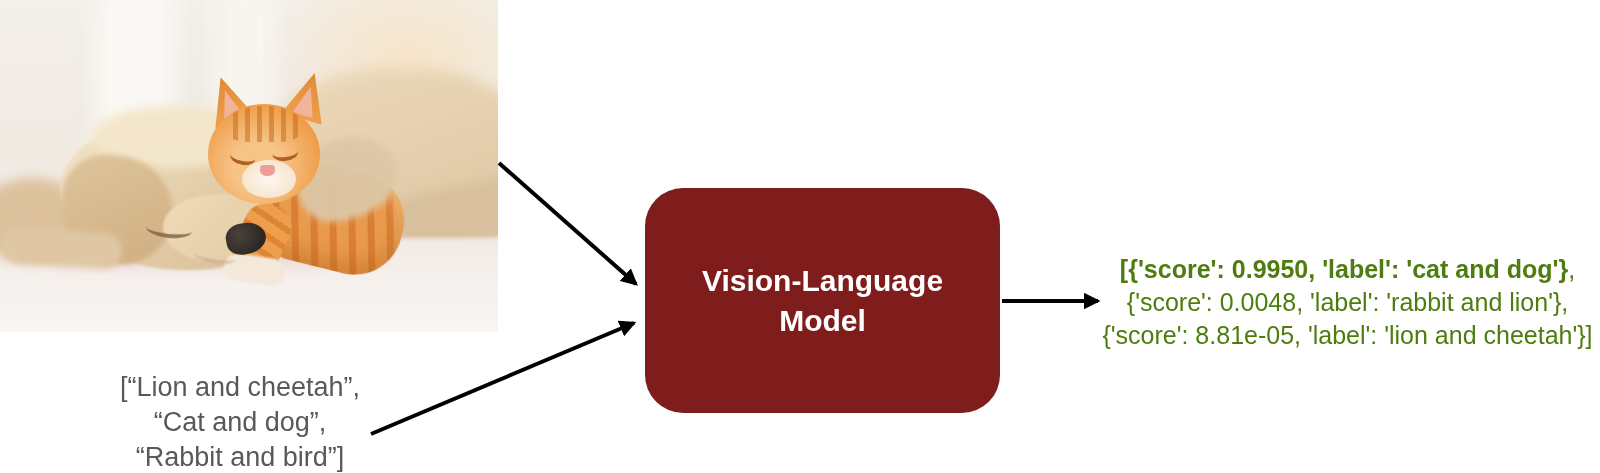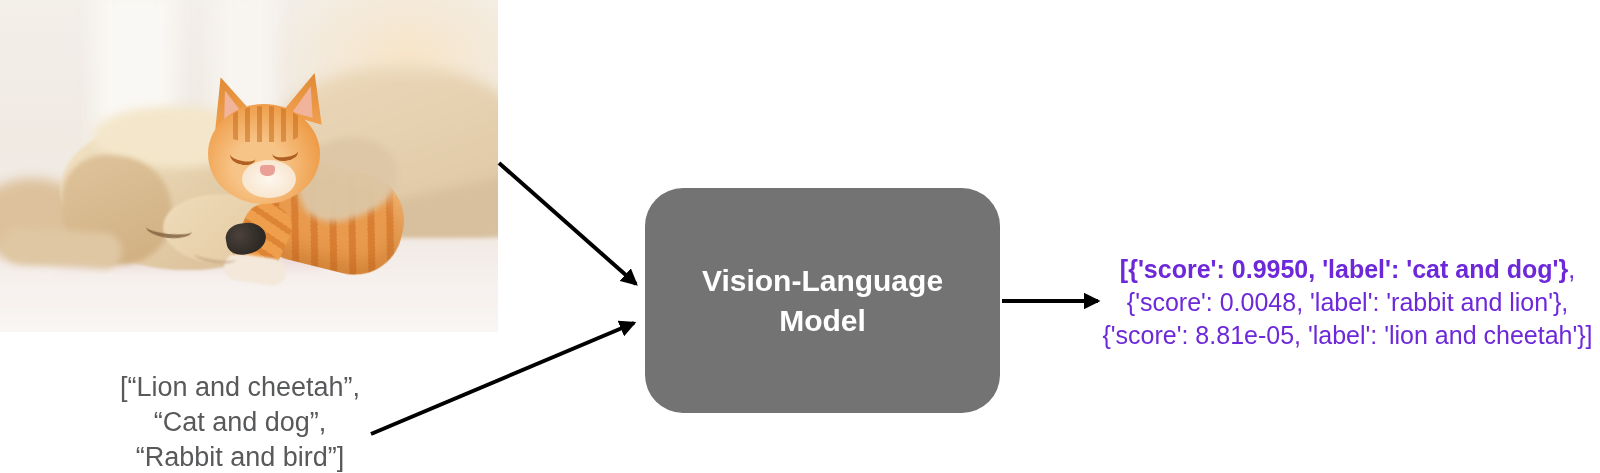--- a/index.html
+++ b/index.html
@@ -83,37 +83,37 @@
   .d-mouth { left:194px; top:250px; width:42px; height:10px;
     border-bottom:3px solid #b99877; border-radius:0 0 100% 100%;
     opacity:.6; transform:rotate(8deg); filter:blur(1px); }
 
   
   .arrows { position:absolute; left:0; top:0; width:1600px; height:473px; pointer-events:none; }
 
   
   .model-box {
     position:absolute; left:645px; top:188px; width:355px; height:225px;
-    border-radius:38px; background:#737373;
+    border-radius:38px; background:#7f1d1d;
     display:flex; align-items:center; justify-content:center;
   }
   .model-label {
     color:#ffffff; font-weight:bold; font-size:30px; line-height:40px;
     text-align:center; white-space:pre-line;
   }
 
   
   .input-text {
     position:absolute; left:88px; top:370px; width:304px;
     text-align:center; font-size:27px; line-height:35px; color:#58595b;
     white-space:pre-line;
   }
   .output-text {
     position:absolute; left:1095px; top:253px; width:505px;
-    text-align:center; font-size:25px; line-height:33px; color:#6d28d9;
+    text-align:center; font-size:25px; line-height:33px; color:#4d7c0f;
   }
   .output-text .line { white-space:nowrap; }
   .bold { font-weight:bold; }
 </style>
 </head>
 <body>
 
 <div class="canvas">
 
   <div class="photo" title="Sleeping cream puppy with an orange tabby kitten resting on its head, lying on a white blanket">

